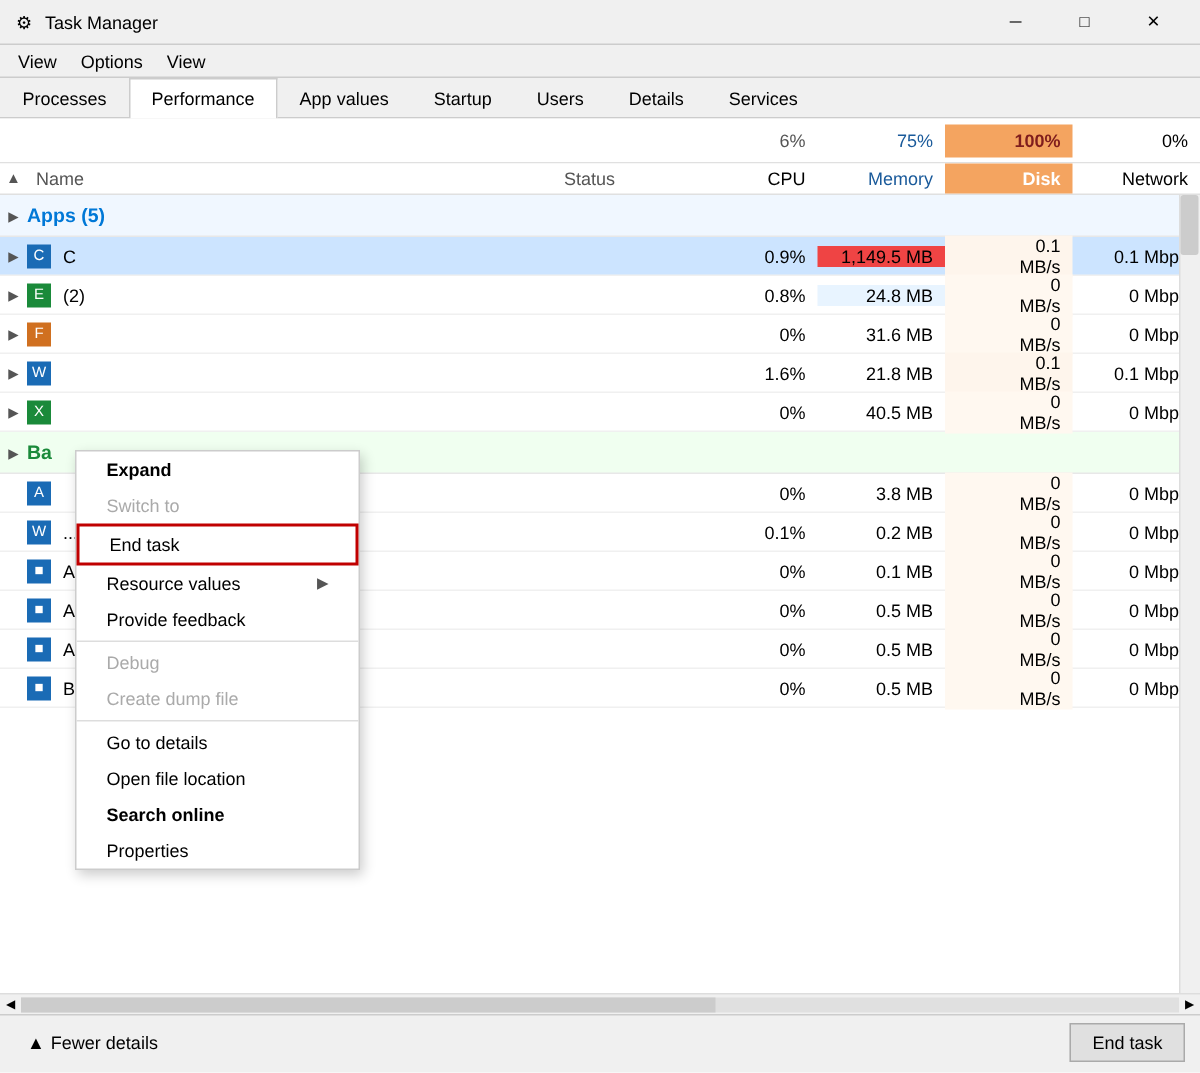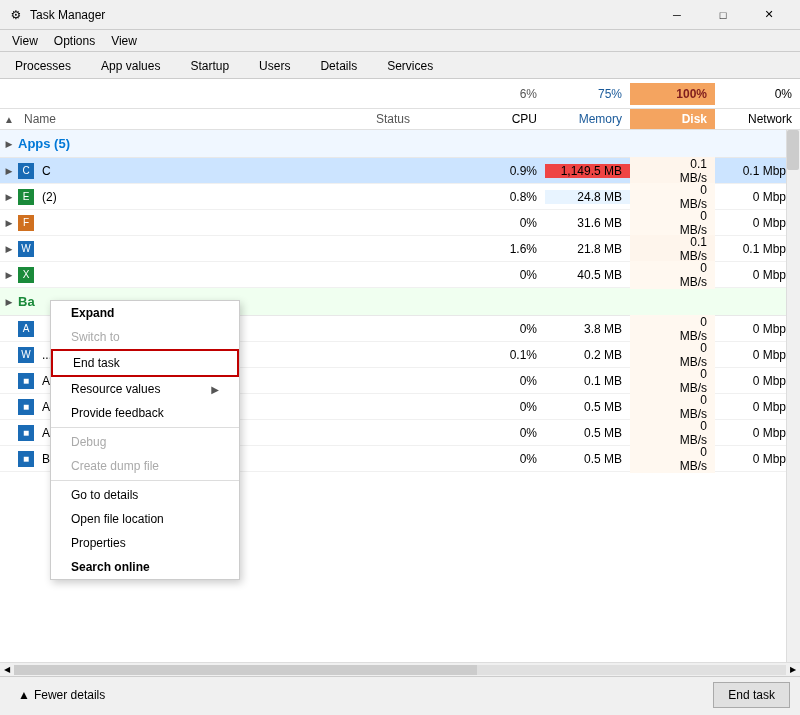--- a/index.html
+++ b/index.html
@@ -384,20 +384,21 @@
 </div>
 
 <div class="menu-bar">
   <span class="menu-item">View</span>
   <span class="menu-item">Options</span>
   <span class="menu-item">View</span>
 </div>
 
 <div class="tab-bar">
   <div class="tab">Processes</div>
+  <div class="tab active">Performance</div>
   <div class="tab">App values</div>
   <div class="tab">Startup</div>
   <div class="tab">Users</div>
   <div class="tab">Details</div>
   <div class="tab">Services</div>
 </div>
 
 <div class="main">
 
   <div class="col-header-area">
@@ -561,22 +562,22 @@
         <span>Resource values</span>
         <span class="ctx-arrow">▶</span>
       </div>
       <div class="ctx-item">Provide feedback</div>
       <div class="ctx-divider"></div>
       <div class="ctx-item disabled">Debug</div>
       <div class="ctx-item disabled">Create dump file</div>
       <div class="ctx-divider"></div>
       <div class="ctx-item">Go to details</div>
       <div class="ctx-item">Open file location</div>
+      <div class="ctx-item" style="font-weight:bold;">Search online</div>
       <div class="ctx-item">Properties</div>
-      <div class="ctx-item" style="font-weight:bold;">Search online</div>
     </div>
 
     <div class="scrollbar-y">
       <div class="scrollbar-thumb"></div>
     </div>
   </div>
 
   <div class="scrollbar-x-area">
     <div class="scrollbar-x-left">◀</div>
     <div class="scrollbar-x-track">

